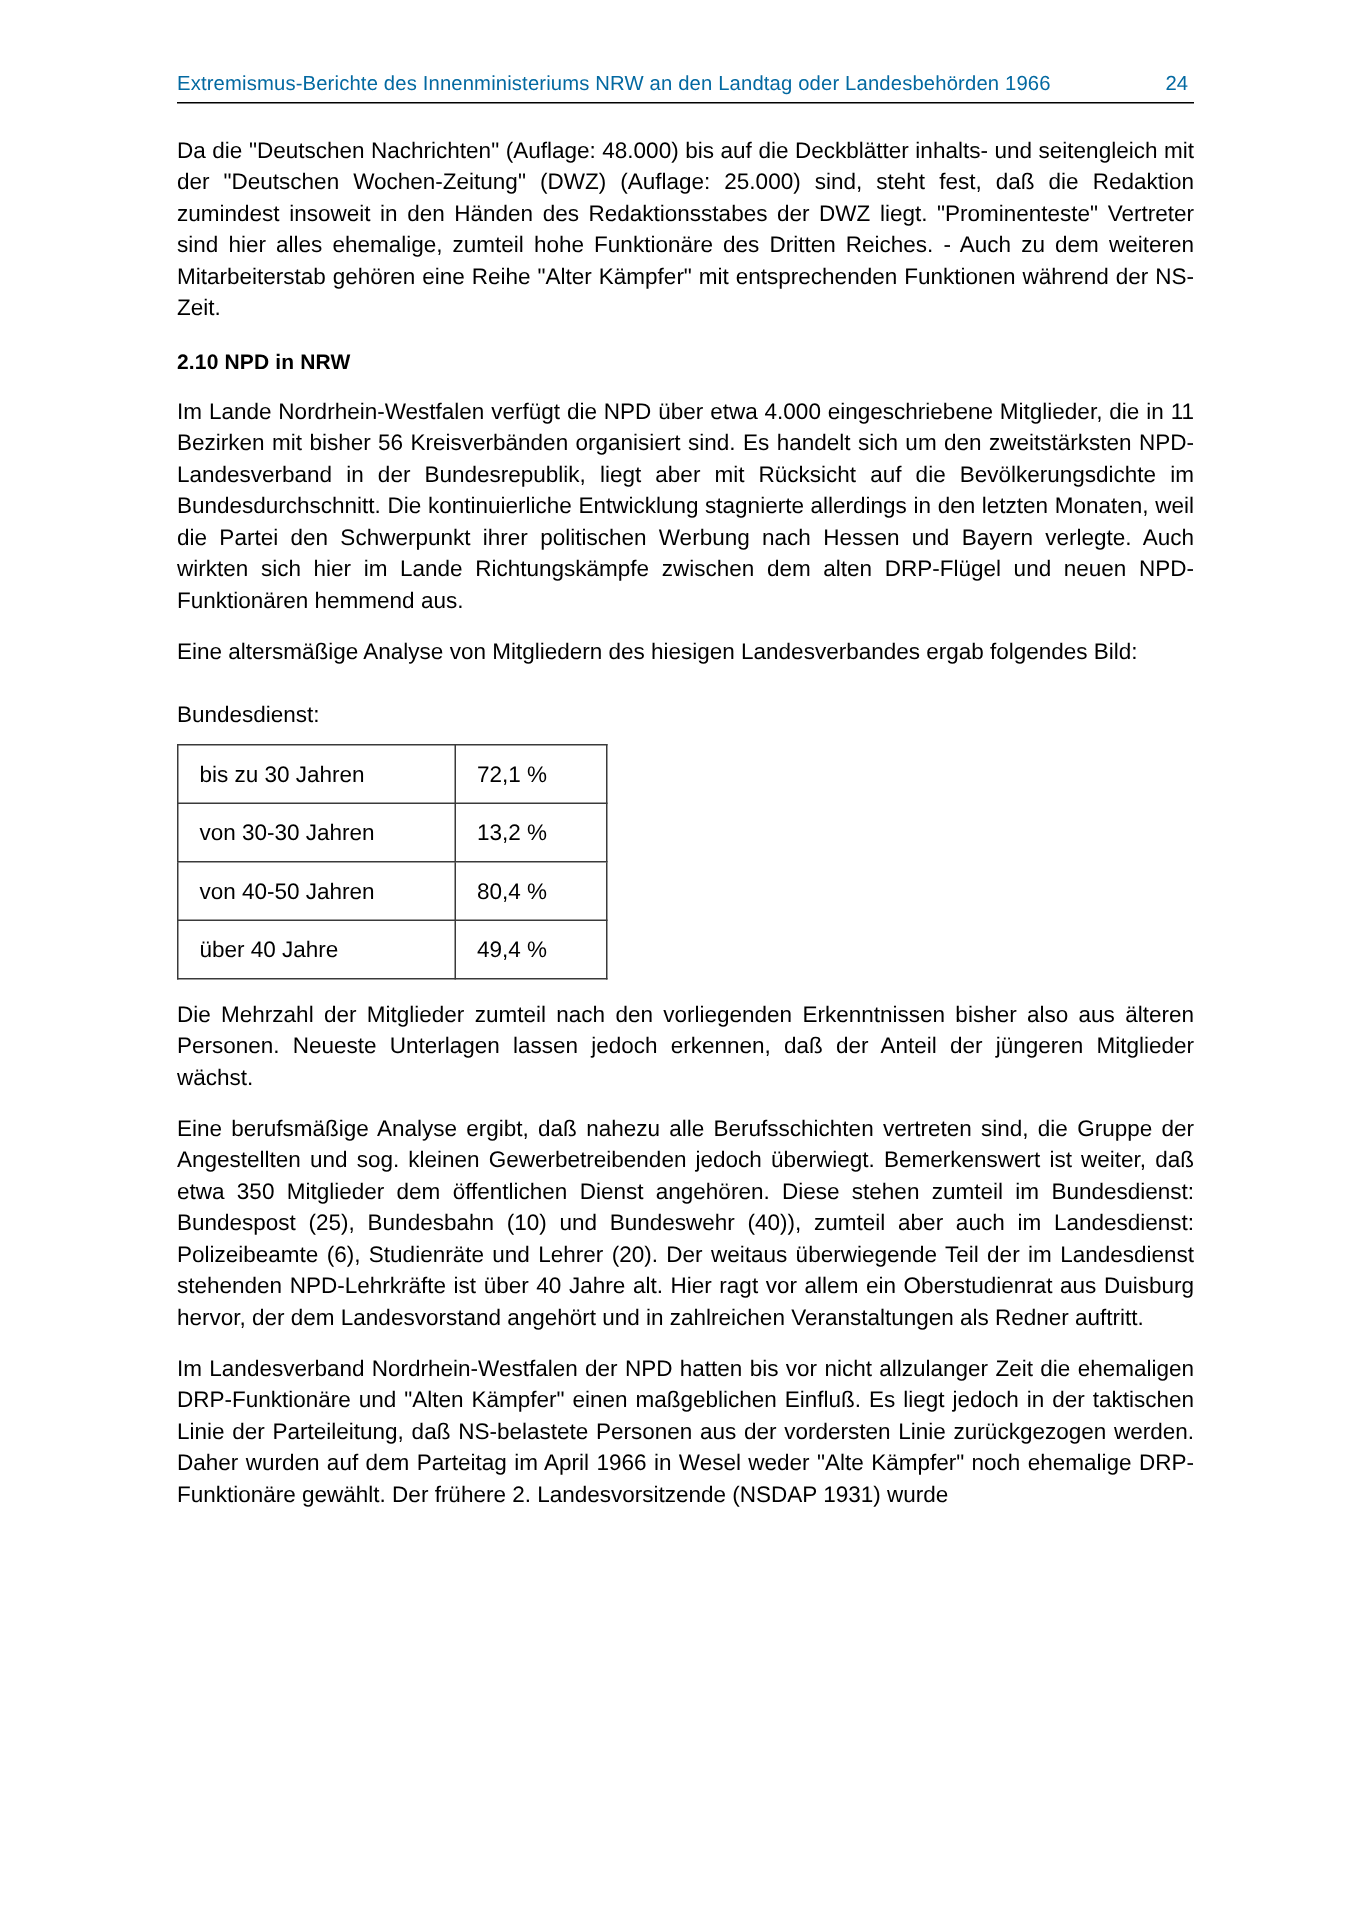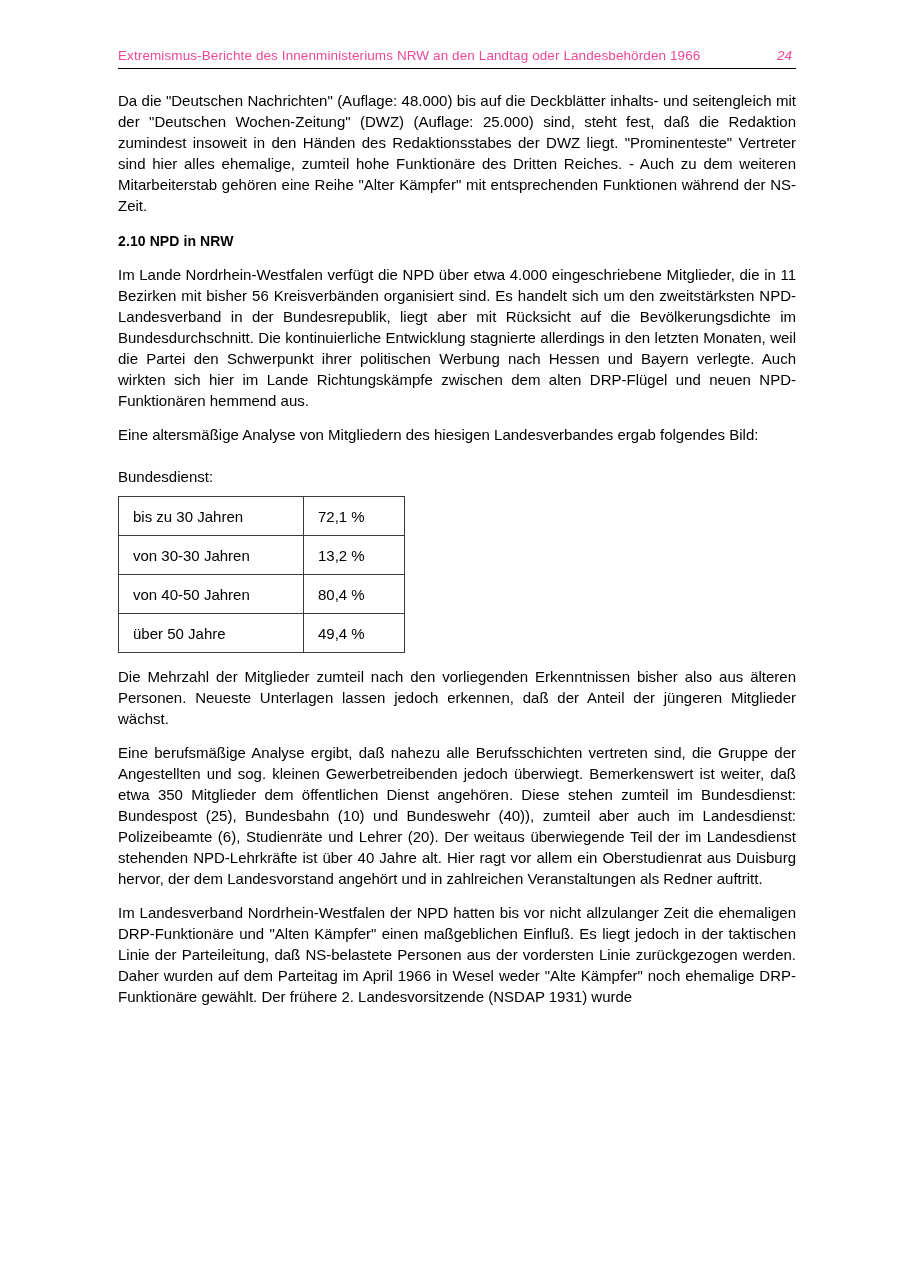--- a/index.html
+++ b/index.html
@@ -21,29 +21,28 @@
     position: absolute;
     left: 118px;
     top: 48px;
     width: 678px;
   }
   .header-row {
     display: flex;
     justify-content: space-between;
     align-items: baseline;
     font-size: 13.5px;
-    color: #ec4899;
+    color: #0369a1;
     padding: 0 2px 5px 0;
   }
   .header-title {
     letter-spacing: 0.1px;
   }
   .page-number {
     padding-right: 2px;
-    font-style: italic;
   }
   .rule {
     border-bottom: 1.2px solid #000000;
     margin-bottom: 21px;
   }
   p.body-text {
     font-size: 15px;
     line-height: 21px;
     text-align: justify;
     margin: 0 0 13px 0;
@@ -103,21 +102,21 @@
         </tr>
         <tr>
           <td class="age-group-col">von 30-30 Jahren</td>
           <td class="percent-col">13,2 %</td>
         </tr>
         <tr>
           <td class="age-group-col">von 40-50 Jahren</td>
           <td class="percent-col">80,4 %</td>
         </tr>
         <tr>
-          <td class="age-group-col">über 50 Jahre</td>
+          <td class="age-group-col">über 40 Jahre</td>
           <td class="percent-col">49,4 %</td>
         </tr>
       </tbody>
     </table>
 
     <p class="body-text">Die Mehrzahl der Mitglieder zumteil nach den vorliegenden Erkenntnissen bisher also aus älteren Personen. Neueste Unterlagen lassen jedoch erkennen, daß der Anteil der jüngeren Mitglieder wächst.</p>
 
     <p class="body-text">Eine berufsmäßige Analyse ergibt, daß nahezu alle Berufsschichten vertreten sind, die Gruppe der Angestellten und sog. kleinen Gewerbetreibenden jedoch überwiegt. Bemerkenswert ist weiter, daß etwa 350 Mitglieder dem öffentlichen Dienst angehören. Diese stehen zumteil im Bundesdienst: Bundespost (25), Bundesbahn (10) und Bundeswehr (40)), zumteil aber auch im Landesdienst: Polizeibeamte (6), Studienräte und Lehrer (20). Der weitaus überwiegende Teil der im Landesdienst stehenden NPD-Lehrkräfte ist über 40 Jahre alt. Hier ragt vor allem ein Oberstudienrat aus Duisburg hervor, der dem Landesvorstand angehört und in zahlreichen Veranstaltungen als Redner auftritt.</p>
 
     <p class="body-text">Im Landesverband Nordrhein-Westfalen der NPD hatten bis vor nicht allzulanger Zeit die ehemaligen DRP-Funktionäre und "Alten Kämpfer" einen maßgeblichen Einfluß. Es liegt jedoch in der taktischen Linie der Parteileitung, daß NS-belastete Personen aus der vordersten Linie zurückgezogen werden. Daher wurden auf dem Parteitag im April 1966 in Wesel weder "Alte Kämpfer" noch ehemalige DRP-Funktionäre gewählt. Der frühere 2. Landesvorsitzende (NSDAP 1931) wurde</p>

